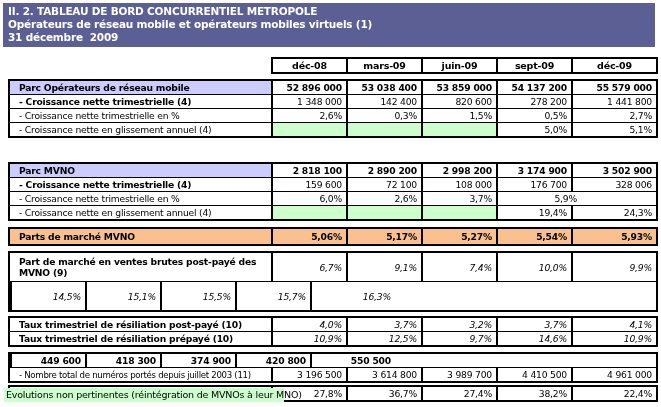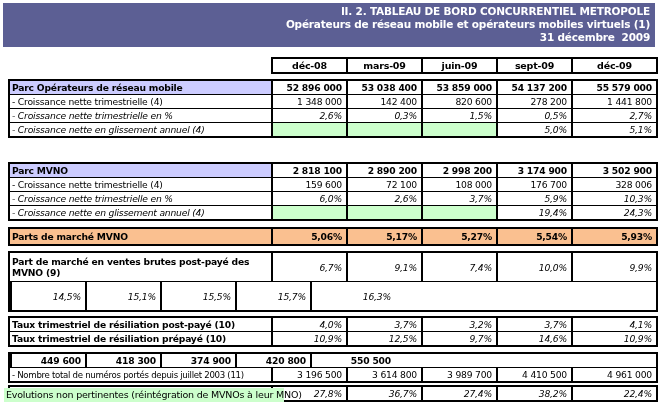--- a/index.html
+++ b/index.html
@@ -13,44 +13,44 @@
   body{
     width:661px;height:407px;overflow:hidden;background:#fff;color:#000;
     font-family:"DejaVu Sans","Liberation Sans",sans-serif;
     font-size:9.2px;letter-spacing:-0.2px;position:relative;
   }
   .banner{
     position:absolute;left:3px;top:3px;width:652px;
     background:var(--banner-bg);color:#fff;font-weight:bold;
     font-size:10.5px;line-height:13px;padding:2px 5px 3px 5px;
   }
-  .banner div{white-space:pre-wrap;text-align:right;}
+  .banner div{white-space:pre-wrap;}
   .table-wrap{position:absolute;left:8px;top:57px;width:650px;}
   .hbox{
     margin-left:263px;width:387px;border:2px solid #000;display:flex;
   }
   .hcell{
     width:75px;min-height:13px;display:flex;align-items:center;justify-content:center;
     font-weight:bold;font-size:9.5px;border-left:2px solid #000;padding:0 2px;
   }
   .hcell:first-child{width:73px;border-left:none;}
   .hcell:last-child{width:85px;}
   .section{width:650px;border:2px solid #000;}
   .row{display:flex;}
   .row + .row{border-top:1px solid #000;}
   .cell{display:flex;align-items:center;min-height:13px;overflow:hidden;}
-  .label-cell{width:261px;padding:0 3px 0 2px;justify-content:flex-start;}
+  .label-cell{width:261px;padding:0 3px 0 9px;justify-content:flex-start;}
   .data-cell{width:75px;padding:0 4px 0 2px;justify-content:flex-end;
     border-left:2px solid #000;white-space:nowrap;}
   .data-cell:last-child{width:85px;}
   
   .row.title .label-cell{background:var(--lavender);font-weight:bold;}
   .row.title .data-cell{font-weight:bold;}
-  .row.bold .label-cell{font-weight:normal;text-align:right;}
-  .row.italic .cell{font-style:italic;}
+  .row.bold .label-cell{font-weight:bold;text-align:right;}
+  .row.italic .cell{}
   .row.blitalic .label-cell{font-weight:bold;}
   .row.blitalic .data-cell{font-style:italic;}
   .row.orange .cell{background:var(--orange);font-weight:bold;}
   .row.orange .cell{min-height:15px;}
   .row.plain .label-cell{font-size:8.6px;letter-spacing:-0.3px;white-space:nowrap;}
   .row.tall .cell{min-height:28px;}
   .cell.green{background:var(--green);}
   
   .section[data-name="section-parc-operateurs-mobile"]{margin-top:5px;}
   .section[data-name="section-parc-mvno"]{margin-top:24px;}
@@ -133,21 +133,20 @@
           <div class="cell data-cell" data-name="data-cell">108 000</div>
           <div class="cell data-cell" data-name="data-cell">176 700</div>
           <div class="cell data-cell" data-name="data-cell">328 006</div>
         </div>
         <div class="row italic" data-name="table-row">
           <div class="cell label-cell" data-name="row-label">- Croissance nette trimestrielle en %</div>
           <div class="cell data-cell" data-name="data-cell">6,0%</div>
           <div class="cell data-cell" data-name="data-cell">2,6%</div>
           <div class="cell data-cell" data-name="data-cell">3,7%</div>
           <div class="cell data-cell" data-name="data-cell">5,9%</div>
-          <div class="cell data-cell" data-name="data-cell">10,3%</div>
         </div>
         <div class="row italic" data-name="table-row">
           <div class="cell label-cell" data-name="row-label">- Croissance nette en glissement annuel (4)</div>
           <div class="cell data-cell green" data-name="data-cell"></div>
           <div class="cell data-cell green" data-name="data-cell"></div>
           <div class="cell data-cell green" data-name="data-cell"></div>
           <div class="cell data-cell" data-name="data-cell">19,4%</div>
           <div class="cell data-cell" data-name="data-cell">24,3%</div>
         </div>
       </div>

